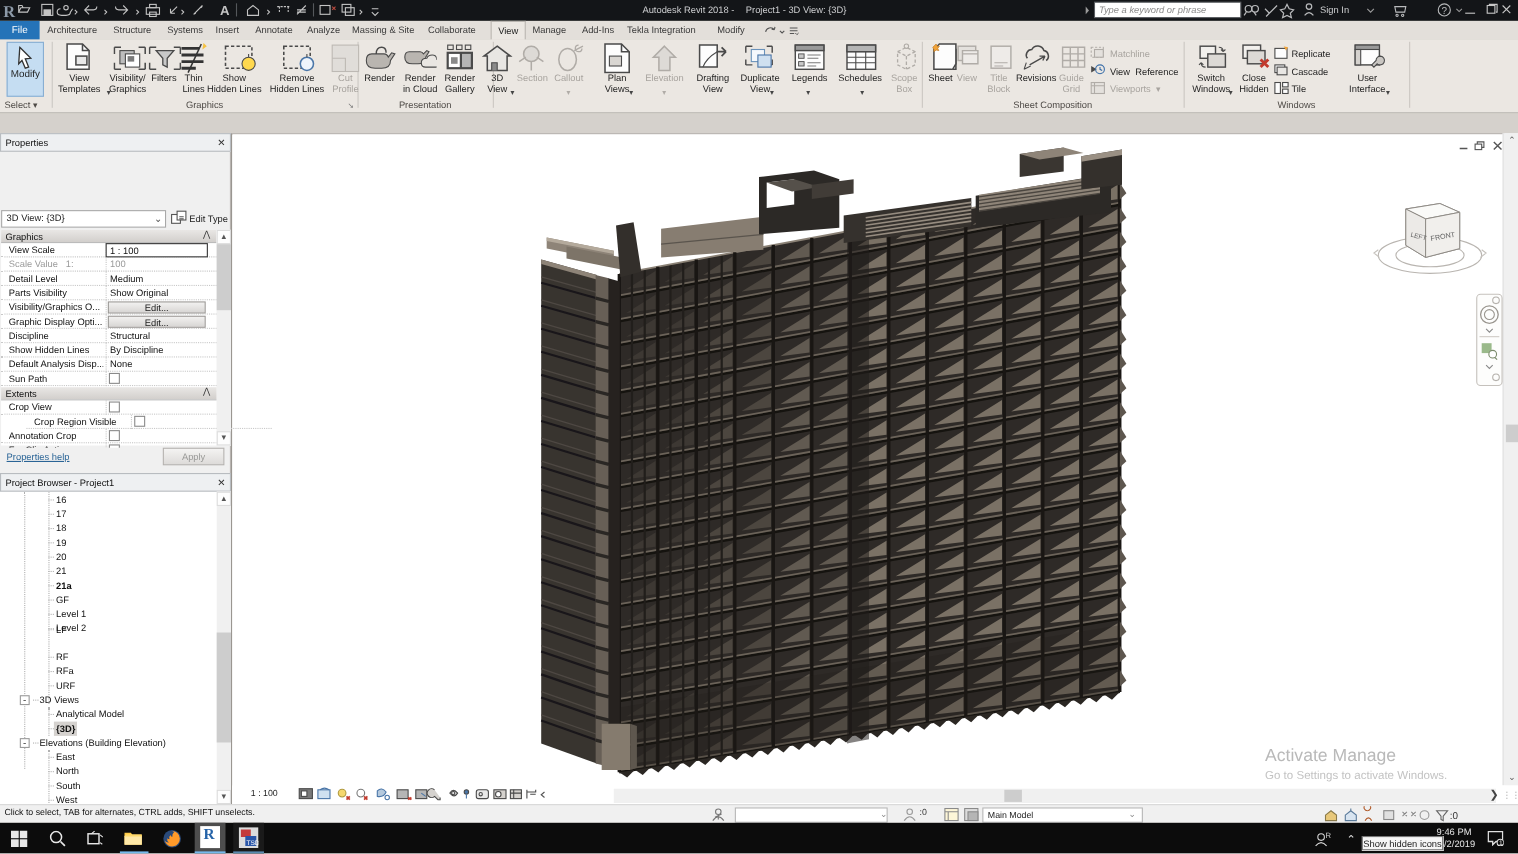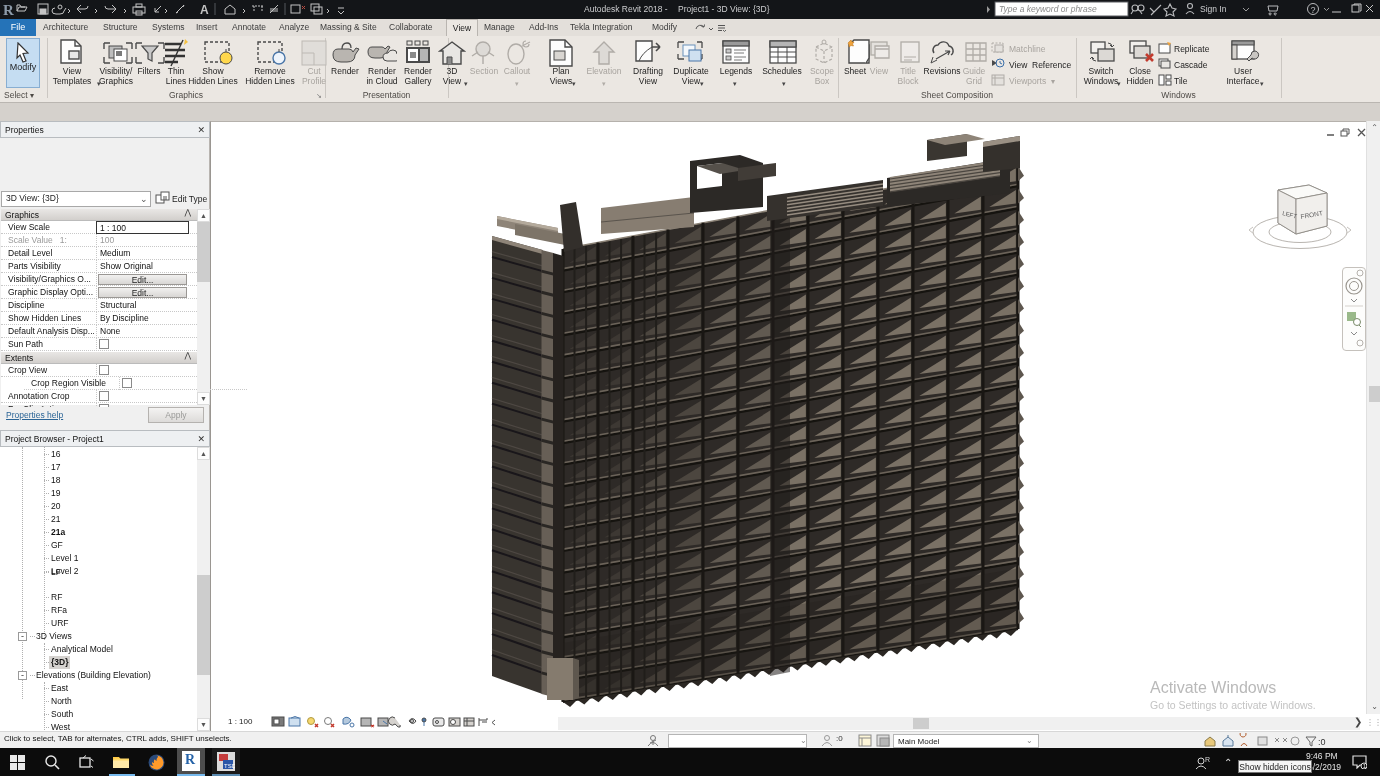--- a/index.html
+++ b/index.html
@@ -421,21 +421,21 @@
       </g>
     </svg>
   </div>
 
   <div class="abs" style="left:558px;top:717px;width:802px;height:13px;background:#f0f0f0;">
     <div style="position:absolute;left:355px;top:1px;width:16px;height:11px;background:#cdcdcd;"></div>
   </div>
   <div class="abs" style="left:1354px;top:716px;font-size:10px;color:#444">❯</div>
   <div class="abs" style="left:1366px;top:718px;width:12px;height:12px;color:#999;font-size:8px">⋮⋮</div>
 
-  <div class="abs" style="left:1150px;top:679px;font-size:16px;color:#b9b9b9">Activate Windows</div>
+  <div class="abs" style="left:1150px;top:679px;font-size:16px;color:#b9b9b9">Activate Manage</div>
   <div class="abs" style="left:1150px;top:699px;font-size:10.5px;color:#c3c3c3">Go to Settings to activate Windows.</div>
 
   <svg class="abs" style="left:1245px;top:160px" width="110" height="105" viewBox="0 0 110 105">
     <g stroke="#b9b5b0" fill="none" stroke-width="1">
       <ellipse cx="55" cy="72" rx="47" ry="16.5"></ellipse>
       <ellipse cx="55" cy="72" rx="31" ry="10.5"></ellipse>
       <path d="M8 67 l-4 3 l5 4 M102 67 l4 3 l-5 4" stroke="#c5c1bc"></path>
     </g>
     <g stroke="#8f8b86" stroke-width="0.9">
       <path d="M33 30 L64 25 L82 33 L82 66 L51 74 L33 63 Z" fill="#f4f3f1"></path>

